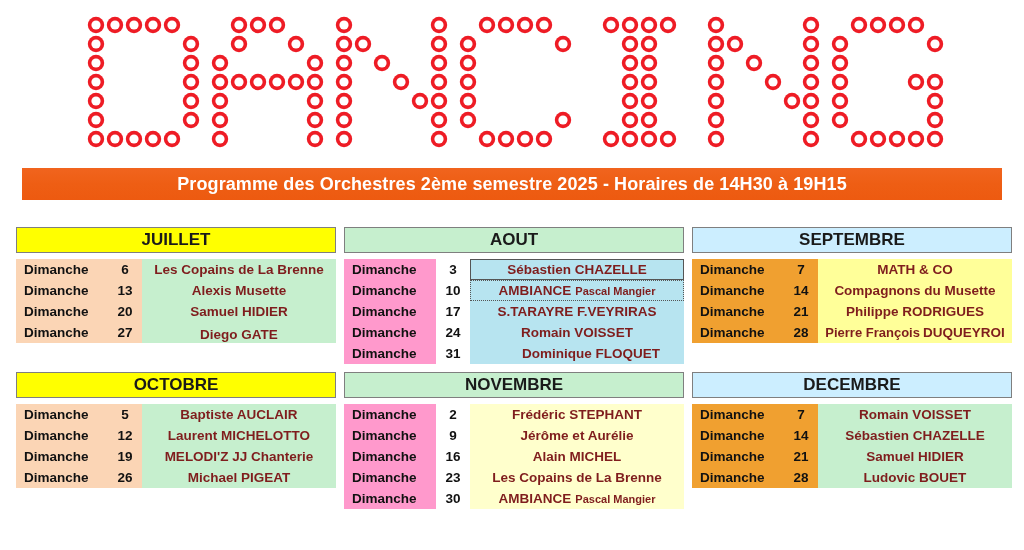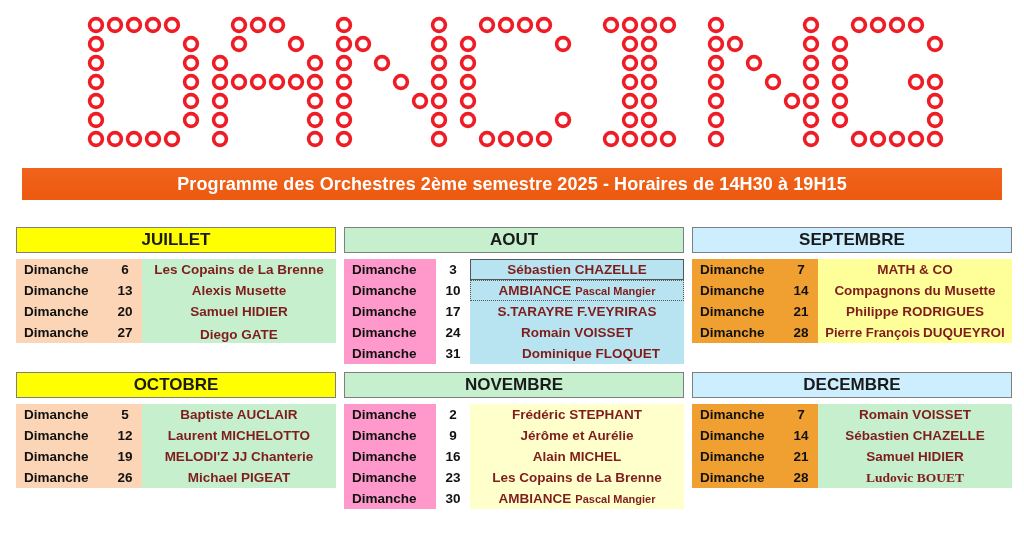--- a/index.html
+++ b/index.html
@@ -639,21 +639,21 @@
           <div class="row">
             <div class="cell-day" style="background: rgb(240, 160, 48);">Dimanche</div>
             <div class="cell-num" style="background: rgb(240, 160, 48);">21</div>
             <div class="cell-band" style="background: rgb(198, 239, 206);">
               <span>Samuel HIDIER</span>
             </div>
           </div>
           <div class="row">
             <div class="cell-day" style="background: rgb(240, 160, 48);">Dimanche</div>
             <div class="cell-num" style="background: rgb(240, 160, 48);">28</div>
-            <div class="cell-band" style="background: rgb(198, 239, 206); font-family: Liberation Serif, serif;">
+            <div class="cell-band" style="background: rgb(198, 239, 206);">
               <span>Ludovic BOUET</span>
             </div>
           </div>
         </div>
       </div>
     </div>
 
 </div>
 
 </body></html>

